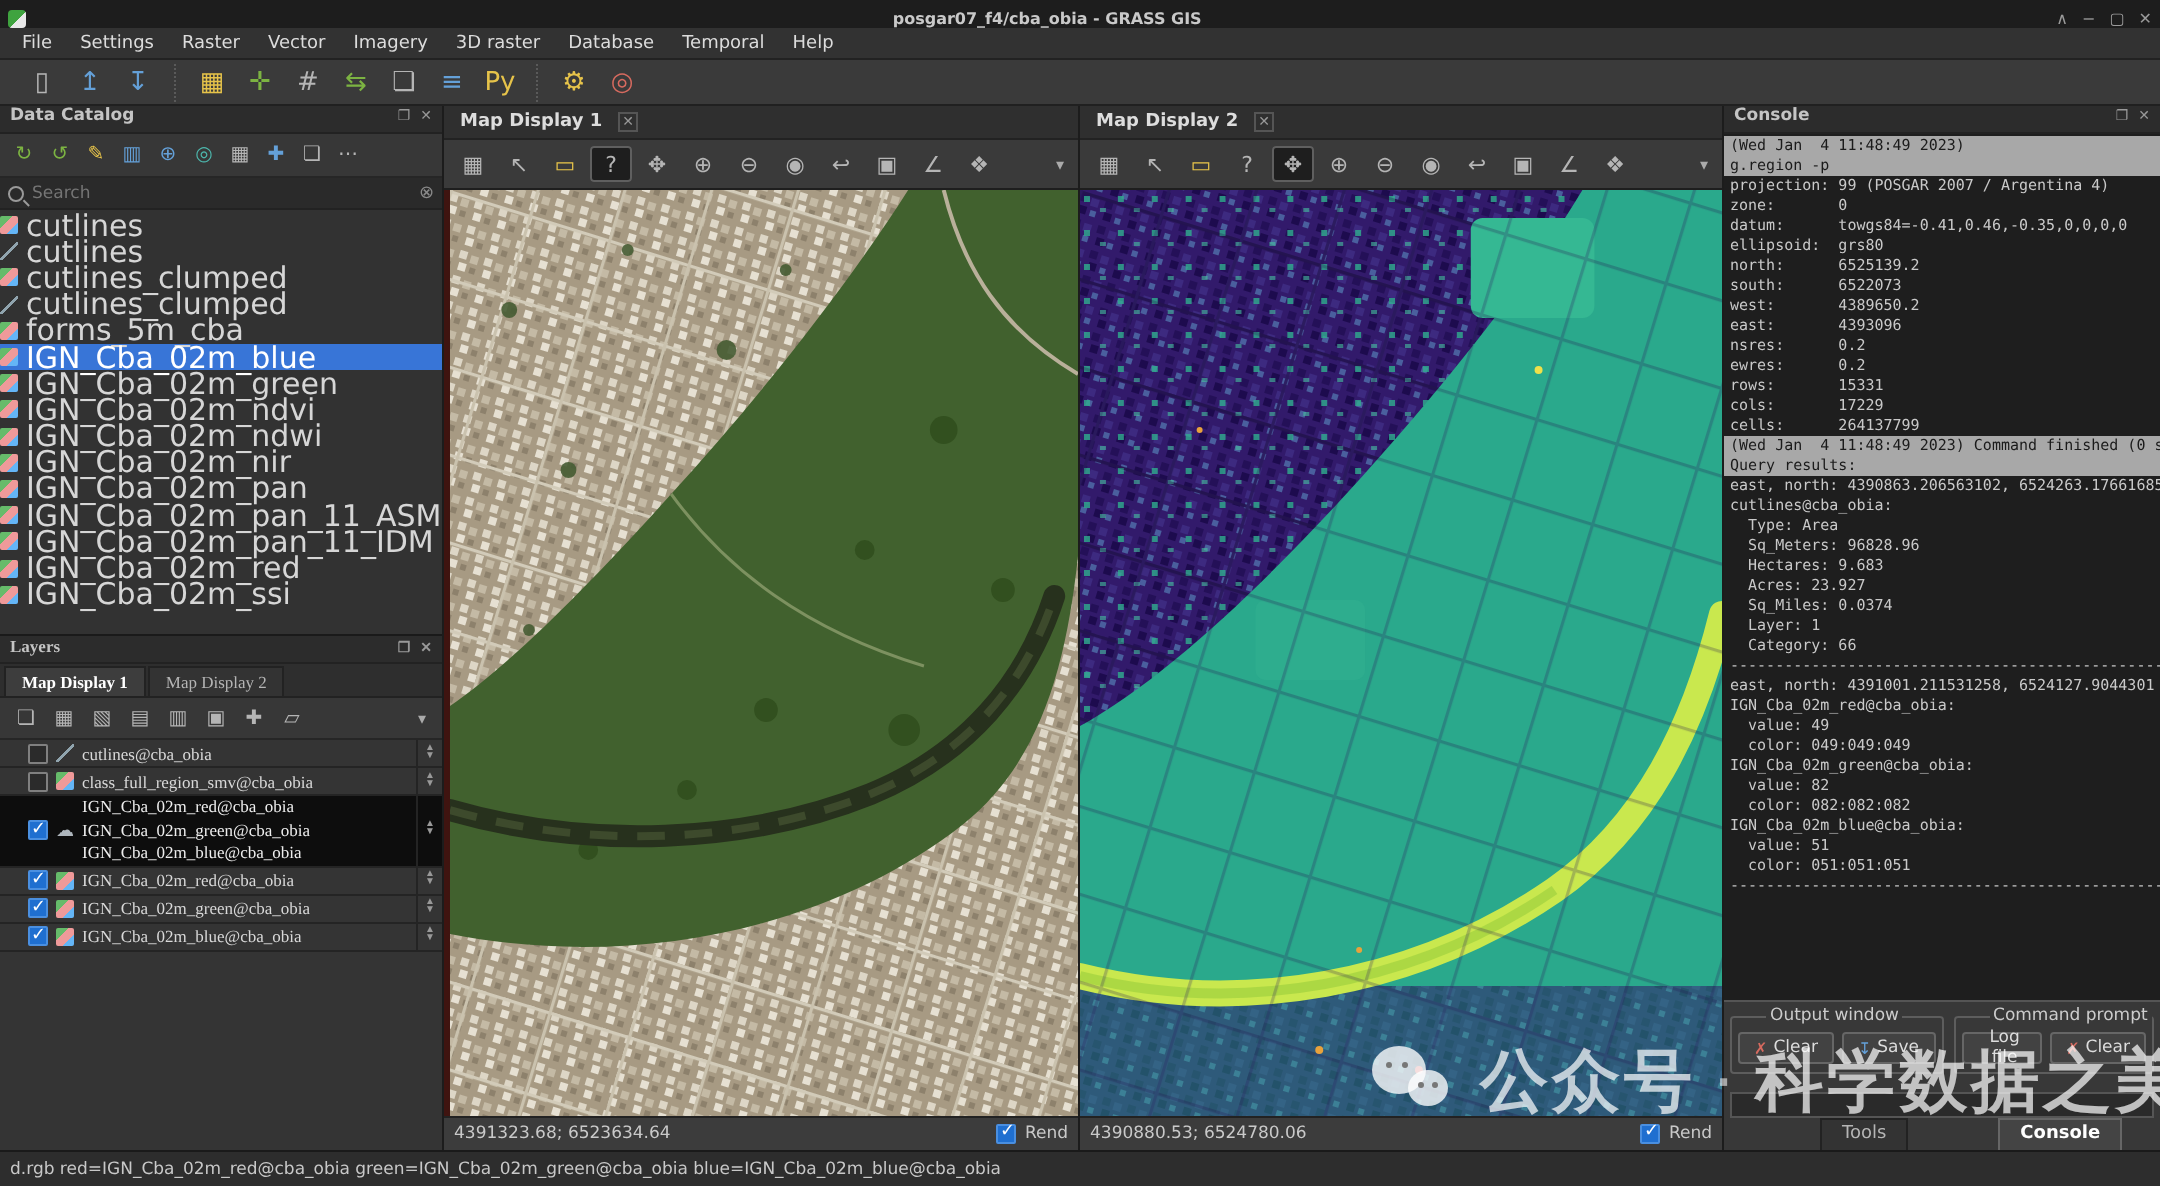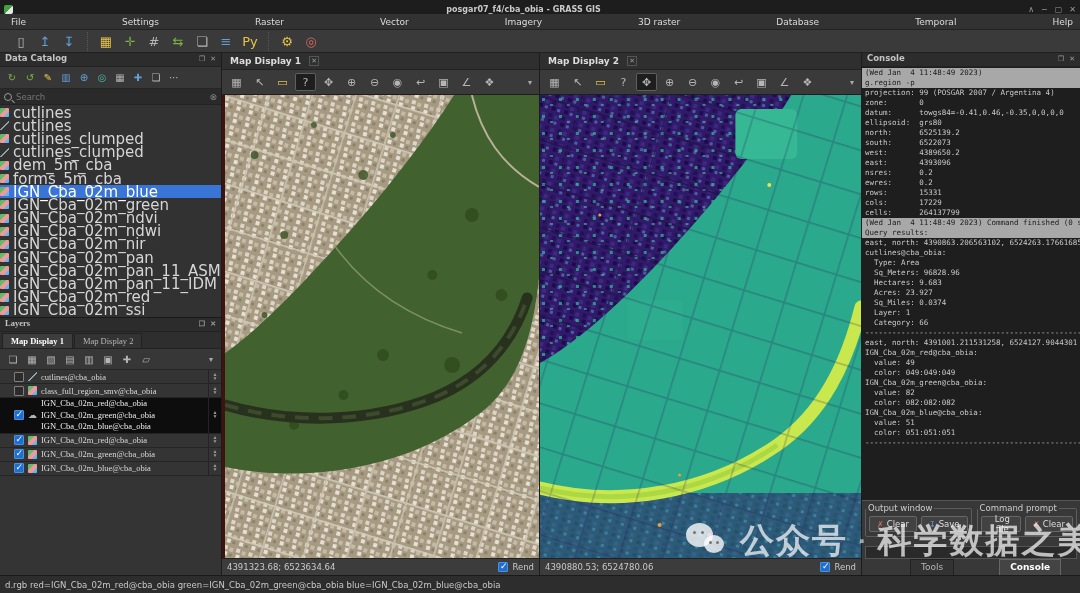--- a/index.html
+++ b/index.html
@@ -5,21 +5,21 @@
   html,body{margin:0;padding:0;background:#111;}
   *{box-sizing:border-box;}
   .win{position:relative;width:1080px;height:593px;background:#333;overflow:hidden;
        font-family:"DejaVu Sans","Liberation Sans",sans-serif;color:#ddd;}
   
   .titlebar{height:14px;background:#1d1d1d;display:flex;align-items:flex-end;font-size:8px;color:#c9c9c9;padding:0 4px;}
   .titlebar .appicon{width:9px;height:9px;background:linear-gradient(135deg,#3fa33f 55%,#e8e8e8 55%);border-radius:2px;margin-right:6px;flex:none;}
   .titlebar .tt{flex:1;text-align:center;font-weight:bold;}
   .winctrl{display:flex;gap:7px;font-size:8px;color:#9a9a9a;}
   .winctrl span{cursor:default;}
-  .menubar{height:16px;background:#323232;border-bottom:1px solid #222;display:flex;align-items:center;font-size:9px;color:#dcdcdc;padding-left:4px;justify-content:space-between;}
+  .menubar{height:16px;background:#323232;border-bottom:1px solid #222;display:flex;align-items:center;font-size:9px;color:#dcdcdc;padding-left:4px;}
   .menubar span{padding:2px 7px;}
   .toolbar{height:23px;background:#3a3a3a;border-bottom:1px solid #202020;display:flex;align-items:center;padding-left:3px;}
   .tbgroup{display:flex;align-items:center;gap:4px;padding:0 8px;border-left:1px dotted #5a5a5a;}
   .tbgroup:first-child{border-left:none;}
   
   .i{display:inline-flex;width:16px;height:15px;align-items:center;justify-content:center;font-size:10px;color:#b5b5b5;border-radius:2px;flex:none;}
   .i.big{width:20px;height:19px;font-size:13px;}
   .i.m{width:21px;height:18px;font-size:11px;}
   .i.active{background:#1e1e1e;box-shadow:inset 0 0 0 1px #5f5f5f;}
   .g{color:#7cb342}.y{color:#e6c34a}.b{color:#64a0d8}.r{color:#d66a5f}.t{color:#4db6ac}.w{color:#b5b5b5}
@@ -71,21 +71,21 @@
   .canvas.m1{border-left:3px solid #3f1410;}
   .mstatus{height:17px;background:#3c3c3c;border-top:1px solid #222;display:flex;align-items:center;font-size:8.5px;color:#c9c9c9;padding:0 5px;gap:4px;}
   .mstatus .sp{flex:1;}
   
   .consolep{width:218px;flex:none;display:flex;flex-direction:column;background:#383838;}
   .clog{flex:1;background:#1e1e1e;overflow:hidden;font-family:"DejaVu Sans Mono","Liberation Mono",monospace;font-size:7.5px;line-height:10px;color:#c9c9c9;padding:1px 0 0 3px;}
   .cline{white-space:pre;overflow:hidden;}
   .cline.hl{background:#a8a8a8;color:#1b1b1b;margin-left:-3px;padding-left:3px;}
   .cbot{flex:none;border-top:1px solid #555;padding:2px 3px 0;display:flex;gap:5px;}
   .gbox{flex:1;border:1px solid #5d5d5d;border-radius:2px;position:relative;margin-top:5px;padding:7px 3px 4px;display:flex;gap:4px;justify-content:center;}
-  .gbox .glab{position:absolute;top:-6px;left:0;background:#383838;font-size:8.5px;color:#ccc;padding:0 2px;}
+  .gbox .glab{position:absolute;top:-6px;left:17px;background:#383838;font-size:8.5px;color:#ccc;padding:0 2px;}
   .cbtn{display:inline-flex;align-items:center;gap:3px;background:#424242;border:1px solid #666;border-radius:2px;color:#ddd;font-size:8.5px;font-family:inherit;height:16px;padding:0 7px;}
   .bic{font-size:8px;}
   .promptrow{height:18px;padding:3px 3px 2px;}
   .promptrow input{width:100%;height:13px;background:#2a2a2a;border:1px solid #555;color:#ccc;font-size:8px;font-family:"DejaVu Sans Mono",monospace;}
   .ctabs{height:20px;display:flex;align-items:flex-end;padding-left:4px;font-size:9px;gap:1px;}
   .ctab{padding:2px 10px 3px;color:#b5b5b5;border:1px solid #222;border-bottom:none;background:#333;margin-left:44px;}
   .ctab.active{color:#fff;font-weight:bold;background:#444;border-color:#666;}
   
   .bottombar{height:18px;background:#2d2d2d;border-top:1px solid #1a1a1a;display:flex;align-items:center;font-size:8.5px;color:#c8c8c8;padding:0 5px;}
   
@@ -186,24 +186,20 @@
           <div class="titem">
             <span class="ticn raster"></span>
             <span>cutlines_clumped</span>
           </div>
 
           <div class="titem">
             <span class="ticn vector"></span>
             <span>cutlines_clumped</span>
           </div>
 
-          <div class="titem">
-            <span class="ticn raster"></span>
-            <span>dem_5m_cba</span>
-          </div>
 
           <div class="titem">
             <span class="ticn raster"></span>
             <span>forms_5m_cba</span>
           </div>
 
           <div class="titem selected">
             <span class="ticn raster"></span>
             <span>IGN_Cba_02m_blue</span>
           </div>

